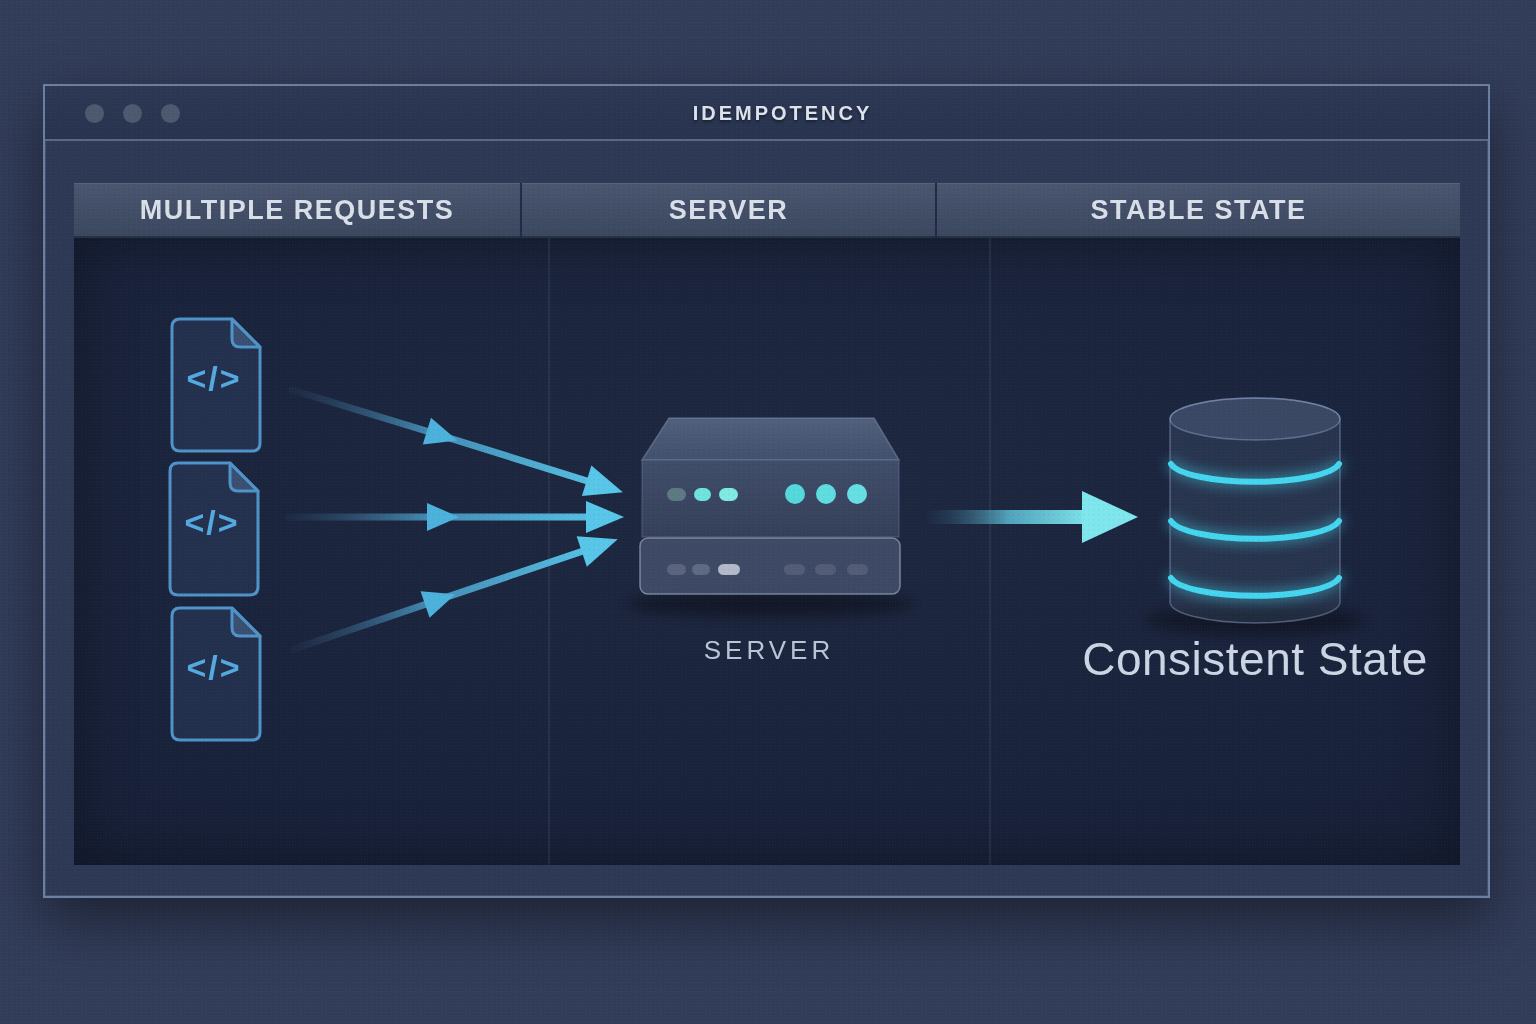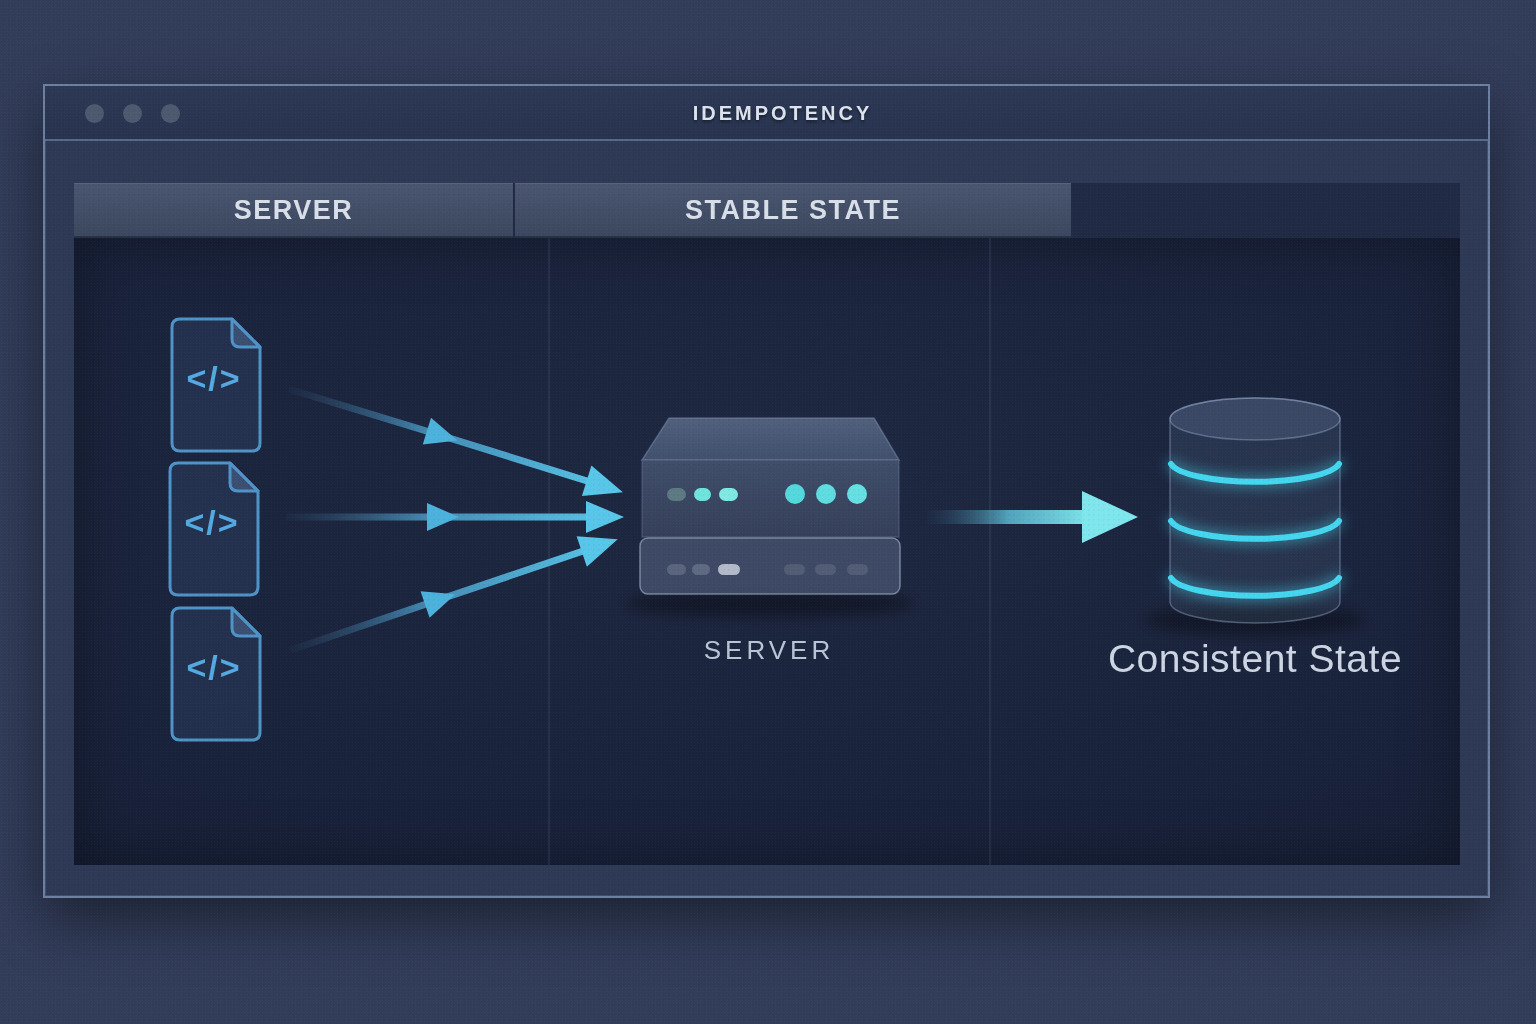--- a/index.html
+++ b/index.html
@@ -58,38 +58,39 @@
     box-shadow:inset 0 0 60px rgba(0,0,0,.35);
   }
   .panel svg{position:absolute;left:0;top:0;}
   .diagram-label{
     position:absolute;transform:translate(-50%,-50%);white-space:nowrap;
   }
   .server-label{
     left:695px;top:412px;color:#b9c5d5;font-size:26px;letter-spacing:4px;
   }
   .state-label{
-    left:1181px;top:421px;color:#cbd5e3;font-size:39px;letter-spacing:.5px;
+    left:1181px;top:421px;color:#cbd5e3;font-size:46px;letter-spacing:.5px;
   }
 </style>
 </head>
 <body>
 
 <div class="window">
 
   <div class="titlebar">
     <div class="dots">
       <div class="dot"></div>
       <div class="dot"></div>
       <div class="dot"></div>
     </div>
     <div class="window-title">IDEMPOTENCY</div>
   </div>
 
   <div class="header-row">
+    <div class="header-cell hc1">MULTIPLE REQUESTS</div>
     <div class="header-cell hc2">SERVER</div>
     <div class="header-cell hc3">STABLE STATE</div>
   </div>
 
   <div class="panel">
     <svg width="1386" height="627" viewBox="72 236 1386 627">
       <defs>
         <linearGradient id="g1" gradientUnits="userSpaceOnUse" x1="290" y1="388" x2="598" y2="483">
           <stop offset="0" stop-color="#3b6386" stop-opacity="0.08"></stop>
           <stop offset="0.45" stop-color="#4b9dc9" stop-opacity="0.85"></stop>

